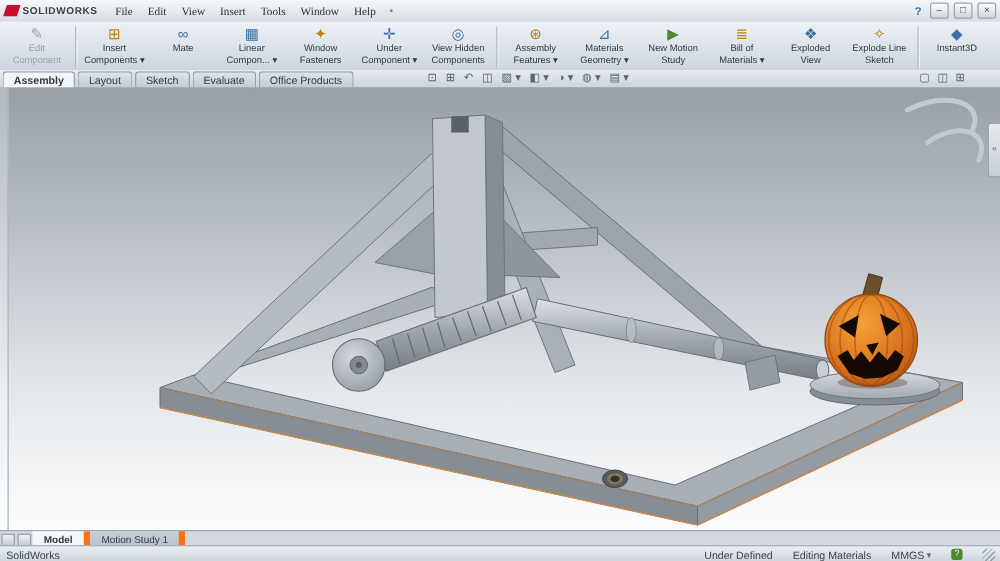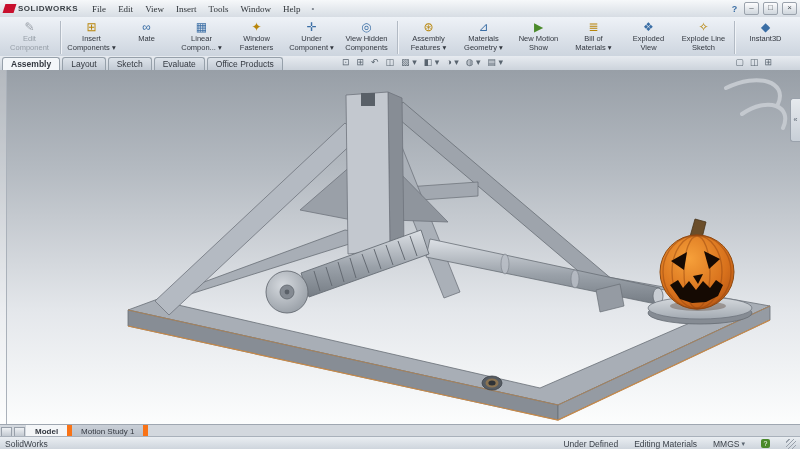--- a/index.html
+++ b/index.html
@@ -138,21 +138,21 @@
     <span class="rlbl">Features ▾</span>
   </div>
   <div class="rbtn">
     <span class="ricon" style="color: rgb(58, 110, 165);">⊿</span>
     <span class="rlbl">Materials</span>
     <span class="rlbl">Geometry ▾</span>
   </div>
   <div class="rbtn">
     <span class="ricon" style="color: rgb(74, 138, 42);">▶</span>
     <span class="rlbl">New Motion</span>
-    <span class="rlbl">Show</span>
+    <span class="rlbl">Study</span>
   </div>
   <div class="rbtn">
     <span class="ricon" style="color: rgb(184, 134, 11);">≣</span>
     <span class="rlbl">Bill of</span>
     <span class="rlbl">Materials ▾</span>
   </div>
   <div class="rbtn">
     <span class="ricon" style="color: rgb(58, 110, 165);">❖</span>
     <span class="rlbl">Exploded</span>
     <span class="rlbl">View</span>

